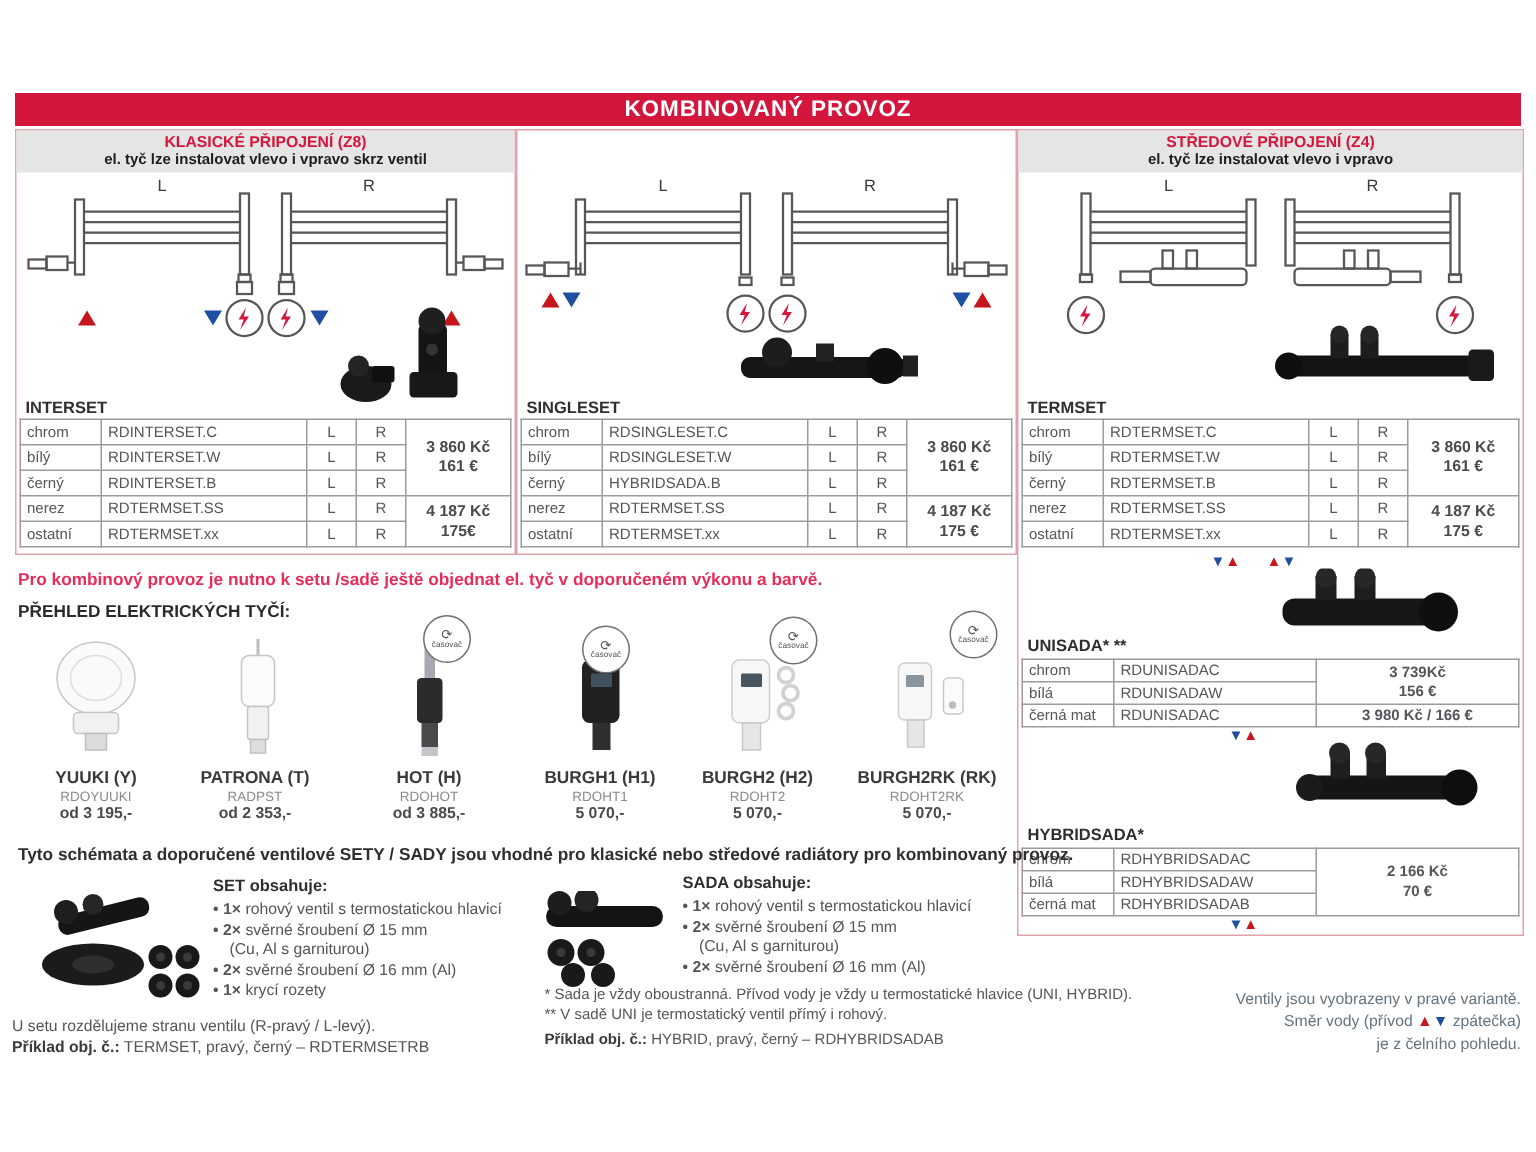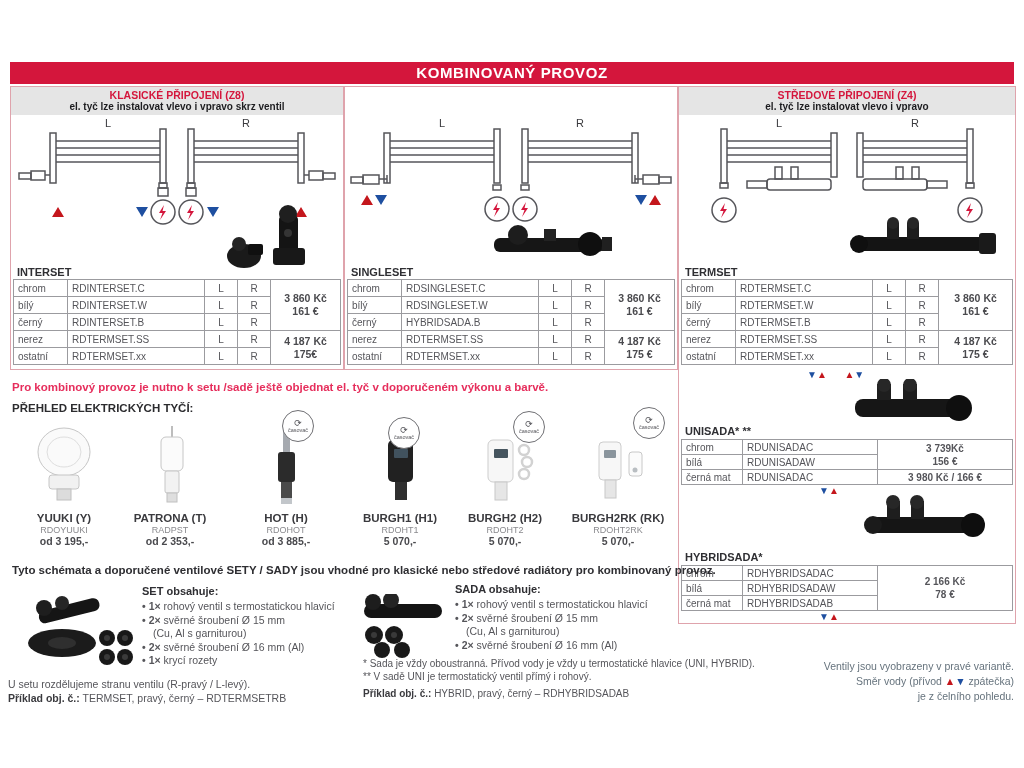--- a/index.html
+++ b/index.html
@@ -390,21 +390,21 @@
         <circle cx="12" cy="32" r="9" fill="#1b1b1b"></circle>
     </svg>
     <div class="subhead" style="position:absolute;top:464px;left:6px;">HYBRIDSADA*</div>
     <table class="minitable" style="position:absolute;top:478px;left:2px;width:calc(100% - 4px);">
       <tbody>
           <tr>
             <td class="mfin">chrom</td>
             <td class="mcode">RDHYBRIDSADAC</td>
           <td class="price" rowspan="3">
               <div>2 166 Kč</div>
-              <div>78 €</div>
+              <div>70 €</div>
             </td>
           </tr>
       <tr>
             <td class="mfin">bílá</td>
             <td class="mcode">RDHYBRIDSADAW</td>
           </tr>
       <tr>
             <td class="mfin">černá mat</td>
             <td class="mcode">RDHYBRIDSADAB</td>
           </tr>

